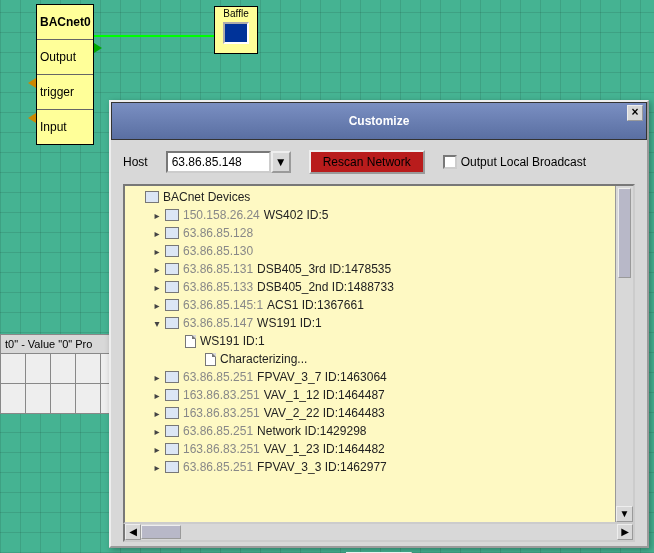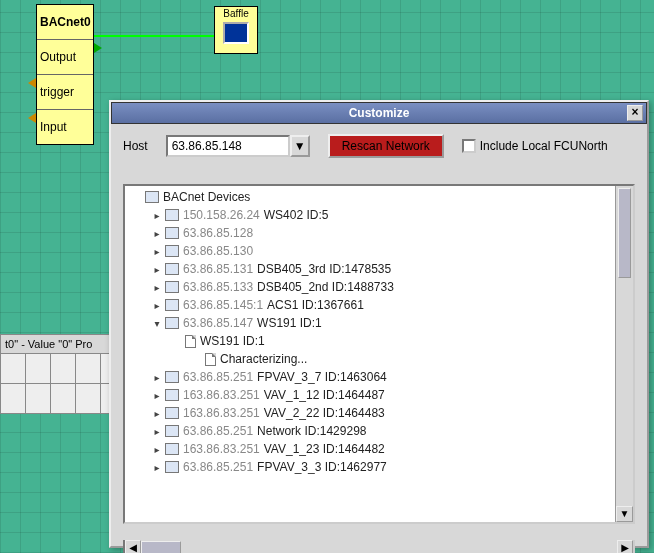--- a/index.html
+++ b/index.html
@@ -26,32 +26,32 @@
 .wire { position: absolute; left: 94px; top: 35px; width: 120px; height: 2px; background: #0f0; }
 
 
 .sidefrag { position: absolute; left: 0; top: 334px; width: 110px; }
 .sidefrag .lbl { background: #d8d8d8; border: 1px solid #888; padding: 3px 4px; font-size: 11px; white-space: nowrap; overflow: hidden; }
 .sidefrag .grid { height: 30px; background: #eee; border: 1px solid #888; border-top: none;
   background-image: repeating-linear-gradient(90deg, transparent 0 24px, #888 24px 25px); }
 
 
 .dialog { position: absolute; left: 109px; top: 100px; width: 540px; height: 448px; background: #d8d8d8; border: 2px outset #eee; box-shadow: 2px 2px 6px rgba(0,0,0,0.3); }
-.titlebar { height: 22px; background: linear-gradient(#7a8fc2,#5a6fa2); border: 1px solid #333; display: flex; align-items: center; justify-content: center; position: relative; color: #fff; font-weight: bold; }
+.titlebar { height: 38px; background: linear-gradient(#7a8fc2,#5a6fa2); border: 1px solid #333; display: flex; align-items: center; justify-content: center; position: relative; color: #fff; font-weight: bold; }
 .closebtn { position: absolute; right: 3px; top: 2px; width: 16px; height: 16px; background: #d8d8d8; border: 1px outset #eee; color: #000; font-size: 12px; line-height: 13px; text-align: center; cursor: pointer; }
 
 .toolbar { display: flex; align-items: center; gap: 18px; padding: 10px 12px; }
 .toolbar label { font-weight: normal; }
 .combo { display: flex; }
-.combo input { width: 124px; height: 22px; border: 2px inset #ccc; padding: 0 4px; background: #fff; }
+.combo input { width: 105px; height: 22px; border: 2px inset #ccc; padding: 0 4px; background: #fff; }
 .combo .drop { width: 20px; height: 22px; border: 2px outset #eee; background: #d8d8d8; display: flex; align-items: center; justify-content: center; cursor: pointer; }
 .btn { height: 24px; padding: 0 12px; border: 2px outset #eee; background: #b91c1c; cursor: pointer; }
 .chk { width: 14px; height: 14px; border: 2px inset #ccc; background: #fff; display: inline-block; vertical-align: middle; margin-right: 4px; }
 
-.treewrap { margin: 16px 12px; height: 340px; display: flex; border: 2px inset #ccc; background: #ffffff; }
+.treewrap { margin: 0 12px; height: 340px; display: flex; border: 2px inset #ccc; background: #fef9c3; }
 .tree { flex: 1; overflow: hidden; padding: 2px 0; }
 .treerow { display: flex; align-items: center; height: 18px; white-space: nowrap; color: #222; cursor: default; }
 .treerow .ind { flex-shrink: 0; }
 .expander { width: 12px; height: 12px; display: inline-flex; align-items: center; justify-content: center; margin-right: 2px; font-size: 10px; color: #444; flex-shrink: 0; }
 .expander.none { visibility: hidden; }
 .ficon { width: 14px; height: 12px; border: 1px solid #777; background: #dce6f5; margin-right: 4px; flex-shrink: 0; }
 .dicon { width: 11px; height: 13px; border: 1px solid #777; background: #fff; margin-right: 4px; flex-shrink: 0; position: relative; }
 .dicon::before { content: ""; position: absolute; right: -1px; top: -1px; border-top: 4px solid #d8d8d8; border-left: 4px solid #777; }
 .addr { color: #888; margin-right: 4px; }
 
@@ -98,21 +98,21 @@
 
   <div class="toolbar">
     <label>Host</label>
     <div class="combo">
       <input value="63.86.85.148" style="">
       <div class="drop">
           <span>▼</span>
         </div>
     </div>
     <button class="btn">Rescan Network</button>
-    <span><span class="chk"></span><span>Include Local FCUNorth</span></span>
+    <span><span class="chk"></span><span>Output Local Broadcast</span></span>
   </div>
 
   <div class="treewrap">
     <div class="tree" id="tree">
         <div class="treerow">
           <span class="ind" style="width: 6px;"></span>
           <span class="expander none"></span>
           <span class="ficon"></span>
           <span>BACnet Devices</span>
         </div>

